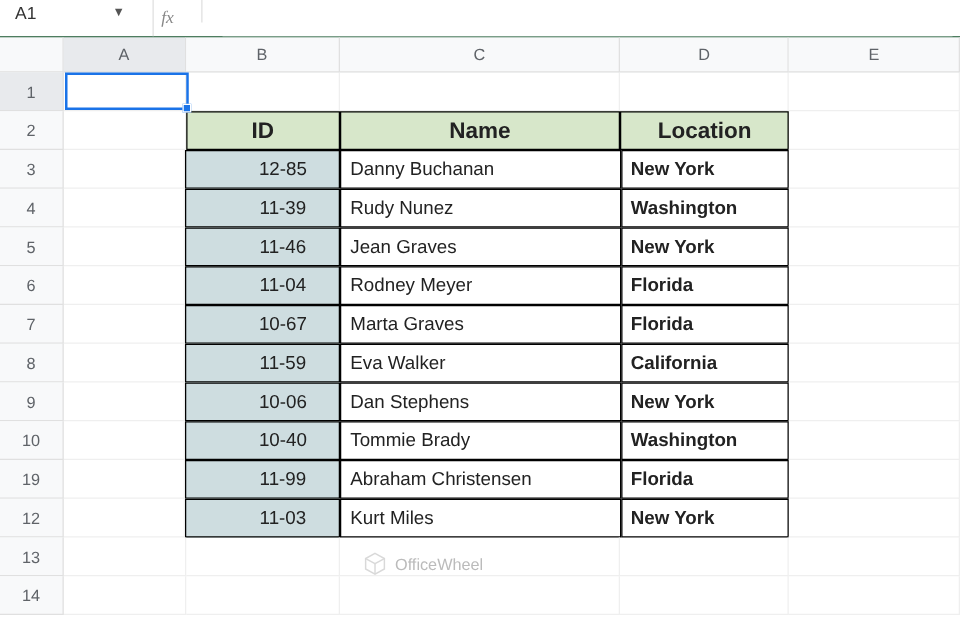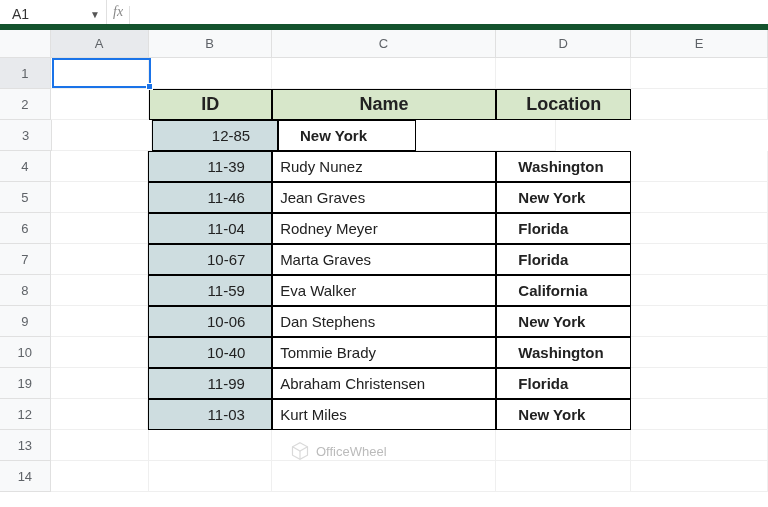--- a/index.html
+++ b/index.html
@@ -9,25 +9,25 @@
     font-size: 13px;
     color: #222;
     background: #fff;
     width: 768px;
     height: 507px;
     overflow: hidden;
     position: relative;
   }
   .formula-bar {
     display: flex;
-    align-items: flex-end;
+    align-items: flex-start;
     height: 30px;
-    border-bottom: 6px solid #14532d;
+    border-bottom: 1px solid #14532d;
     padding: 0 6px;
-    gap: 0;
+    gap: 16px;
   }
   .name-box {
     width: 100px;
     display: flex;
     align-items: center;
     justify-content: space-between;
     padding: 2px 6px;
     font-size: 14px;
     color: #333;
   }
@@ -145,21 +145,21 @@
   }
   .tbl-cell {
     border: 1px solid #000;
     font-size: 15px;
     padding-left: 7px;
   }
   .tbl-loc {
     border: 1px solid #000;
     font-weight: bold;
     font-size: 15px;
-    padding-left: 21px;
+    padding-left: 7px;
   }
   .watermark {
     position: absolute;
     left: 290px;
     top: 441px;
     display: flex;
     align-items: center;
     gap: 6px;
     color: #bbb;
     font-size: 13px;
@@ -205,20 +205,21 @@
     <div class="cell col-B tbl-head">ID</div>
     <div class="cell col-C tbl-head">Name</div>
     <div class="cell col-D tbl-head">Location</div>
     <div class="cell col-E"></div>
   </div>
 
   <div class="row">
       <div class="row-head">3</div>
       <div class="cell col-A"></div>
       <div class="cell col-B tbl-id">12-85</div>
+      <div class="cell col-C tbl-cell">Danny Buchanan</div>
       <div class="cell col-D tbl-loc">New York</div>
       <div class="cell col-E"></div>
     </div>
   <div class="row">
       <div class="row-head">4</div>
       <div class="cell col-A"></div>
       <div class="cell col-B tbl-id">11-39</div>
       <div class="cell col-C tbl-cell">Rudy Nunez</div>
       <div class="cell col-D tbl-loc">Washington</div>
       <div class="cell col-E"></div>

